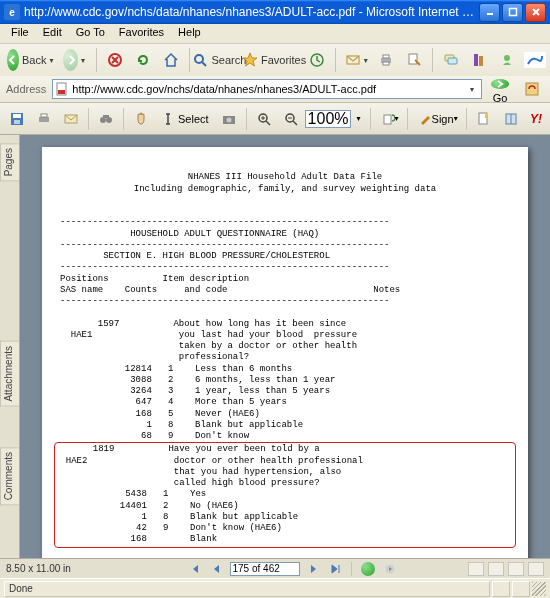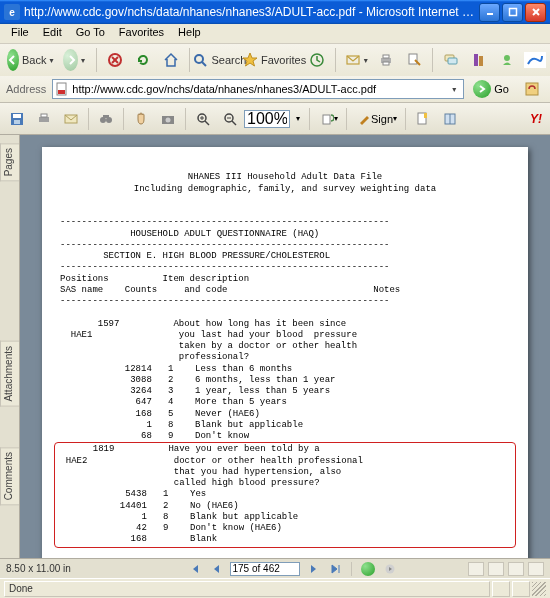--- a/index.html
+++ b/index.html
@@ -30,21 +30,21 @@
   .ico { width:18px;height:18px; display:flex;align-items:center;justify-content:center;}
   .navbar .lbl { font-size:11px; color:#333;}
   .link-icon svg { width:22px;height:16px;}
 
   .addrbar { height: 26px; background: linear-gradient(to bottom,#f5f3ea 0%,#ebe8d7 100%); display:flex; align-items:center; padding: 0 4px; gap:4px;}
   .addrbar .albl { color:#666; padding:0 2px;}
   .addrbar .addr-field { flex:1; height:20px; background:#fff; border:1px solid #7f9db9; display:flex; align-items:center; padding:0 2px; gap:3px;}
   .addrbar .addr-field .pg-icon { width:14px;height:14px;}
   .addrbar .addr-field input { flex:1; border:none; outline:none; font-size:11px; font-family:inherit;}
   .addrbar .addr-field .dd { width:14px; text-align:center; font-size:8px; color:#444;}
-  .gobtn { display:flex;align-items:center;gap:3px; height:22px; padding:0 4px; border:1px solid transparent; border-radius:3px;}
+  .gobtn { display:flex;align-items:center;gap:3px; height:22px; padding:0 4px; border:1px solid transparent; border-radius:3px;flex-direction:column;}
   .gobtn .circ{width:18px;height:18px;border-radius:50%;background:radial-gradient(circle at 30% 30%,#8ee08e,#2aa02a);display:flex;align-items:center;justify-content:center;}
 
   
   .pdfbar { height: 32px; background: linear-gradient(to bottom,#f5f3ea,#e3e0d0); border-bottom:1px solid #b0aca0; display:flex; align-items:center; padding:0 4px; gap:1px;}
   .pdfbtn { width:26px;height:26px;border:1px solid transparent;border-radius:3px;display:flex;align-items:center;justify-content:center;cursor:default;}
   .pdfbtn.wlbl { width:auto; padding:0 5px; gap:3px;}
   .pdfbtn.wdd { width:auto; padding:0 3px 0 5px;}
   .pdfbar .sep{height:22px;}
   .zoom-field { width:46px;height:18px;border:1px solid #7f9db9;background:#fff;font-size:16px;padding:0 2px;}
   .pdfbar .spacer { flex:1;}
@@ -303,20 +303,26 @@
         <circle cx="5" cy="9" r="3" fill="#888"></circle>
         <circle cx="11" cy="9" r="3" fill="#888"></circle>
         <rect x="5" y="4" width="6" height="3" fill="#888"></rect>
       </svg>
     </div>
   <div class="sep"></div>
   <div class="pdfbtn">
       <svg width="16" height="16" viewBox="0 0 16 16">
         <path d="M5 8 V4 Q5 3 6 3 Q7 3 7 4 V3 Q7 2 8 2 Q9 2 9 3 V4 Q9 3 10 3 Q11 3 11 4 V8 Q11 13 8 13 Q5 13 5 8" fill="#f0d0a0" stroke="#a08050"></path>
       </svg>
+    </div>
+  <div class="pdfbtn wlbl">
+      <svg width="14" height="14" viewBox="0 0 14 14">
+        <path d="M5 2 H9 M7 2 V12 M5 12 H9" stroke="#444" stroke-width="1.5" fill="none"></path>
+      </svg>
+      <span>Select</span>
     </div>
   <div class="pdfbtn">
       <svg width="16" height="16" viewBox="0 0 16 16">
         <rect x="2" y="5" width="12" height="8" fill="#888"></rect>
         <circle cx="8" cy="9" r="2.5" fill="#ccc"></circle>
       </svg>
     </div>
   <div class="sep"></div>
   <div class="pdfbtn">
       <svg width="16" height="16" viewBox="0 0 16 16">

